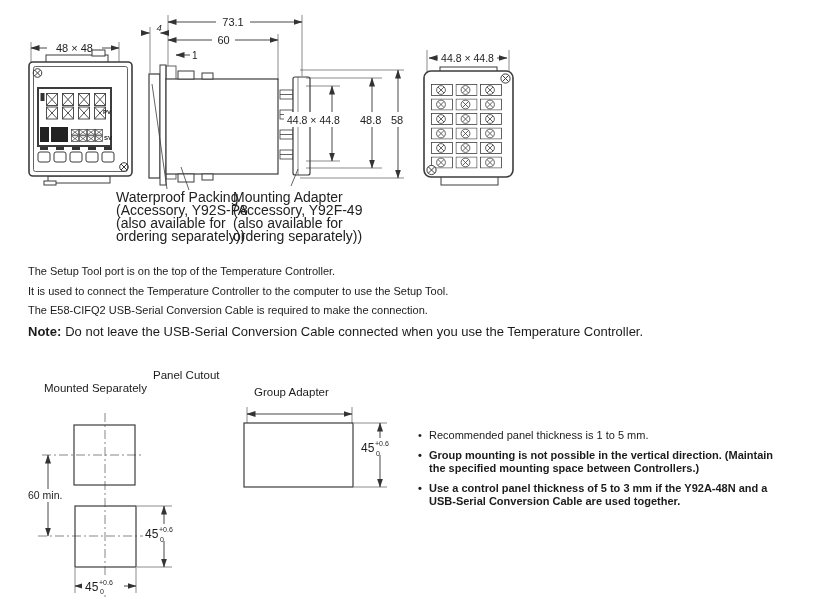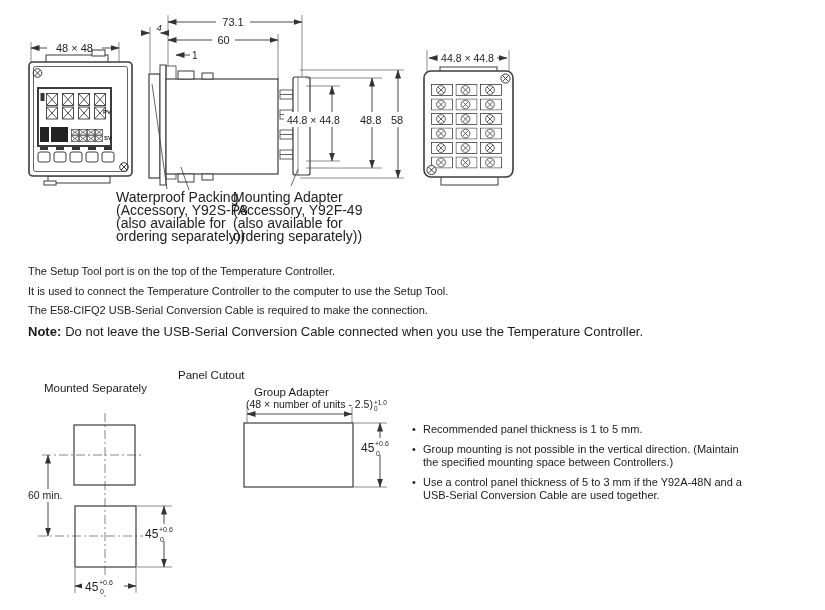--- a/index.html
+++ b/index.html
@@ -15,24 +15,24 @@
   .cl{stroke:#555;stroke-width:.7;fill:none;stroke-dasharray:9 3 2 3;}
   .wht{fill:#fff;}
   .callout{position:absolute;font-size:14px;line-height:13px;white-space:pre-line;color:#222;margin-left:40px;}
   .desc{position:absolute;left:28px;top:262px;font-size:11px;line-height:19.5px;color:#1b1b1b;}
   .noteline{font-size:13px;line-height:17px;margin-top:2px;}
   .noteline b{font-weight:bold;margin-right:4px;}
   .h-label{position:absolute;font-size:11.5px;color:#1b1b1b;}
   .formula{position:absolute;left:246px;top:398px;font-size:10.5px;color:#1b1b1b;white-space:nowrap;}
   .tol{display:inline-block;vertical-align:-3px;margin-left:1px;font-size:6.5px;line-height:6.5px;text-align:left;}
   .tol span{display:block;}
-  .notes{position:absolute;left:412px;top:423px;width:406px;margin:0;padding:0;list-style:none;}
+  .notes{position:absolute;left:412px;top:423px;width:406px;margin:6px;padding:0;list-style:none;}
   .notes li{position:relative;padding-left:11px;font-size:11px;line-height:13.5px;
             white-space:pre-line;color:#1b1b1b;}
-  .notes li + li{margin-top:6px;}
+  .notes li + li{margin-top:6px;font-weight:bold;}
   .notes li::before{content:"\2022";position:absolute;left:0;top:0;}
 </style>
 </head>
 <body>
 
 <div id="page">
 
   <svg class="abs" style="left:0;top:0" width="825" height="260" viewBox="0 0 825 260">
     <defs>
       <marker id="arr" markerWidth="9" markerHeight="8" refX="8.5" refY="3" orient="auto-start-reverse" markerUnits="userSpaceOnUse">
@@ -229,26 +229,23 @@
 
   <div class="desc">
     <div>The Setup Tool port is on the top of the Temperature Controller.</div>
     <div>It is used to connect the Temperature Controller to the computer to use the Setup Tool.</div>
     <div>The E58-CIFQ2 USB-Serial Conversion Cable is required to make the connection.</div>
     <div class="noteline">
       <b>Note:</b><span>Do not leave the USB-Serial Conversion Cable connected when you use the Temperature Controller.</span>
     </div>
   </div>
 
-  <div class="h-label" style="left:178px;top:369px">Panel Cutout</div>
+  <div class="h-label" style="left:153px;top:369px">Panel Cutout</div>
   <div class="h-label" style="left:44px;top:382px">Mounted Separately</div>
   <div class="h-label" style="left:254px;top:386px">Group Adapter</div>
-  <div class="formula">
-    <span>(48 × number of units - 2.5)</span><span class="tol"><span>+1.0</span><span>0</span></span>
-  </div>
 
   <svg class="abs" style="left:0;top:405px" width="200" height="200" viewBox="0 0 200 200">
     <line class="cl" x1="105" y1="8" x2="105" y2="192"></line>
     <line class="cl" x1="42" y1="50" x2="141" y2="50"></line>
     <line class="cl" x1="38" y1="131" x2="152" y2="131"></line>
     <rect class="ln lw12 wht" x="74" y="20" width="61" height="60" fill-opacity="0"></rect>
     <rect class="ln lw12 wht" x="75" y="101" width="61" height="61" fill-opacity="0"></rect>
     <line class="dim" x1="48" y1="50" x2="48" y2="131" marker-start="url(#arr)" marker-end="url(#arr)"></line>
     <rect class="wht" x="26" y="84" width="45" height="13"></rect>
     <text x="28" y="94" font-size="10.5">60 min.</text>

